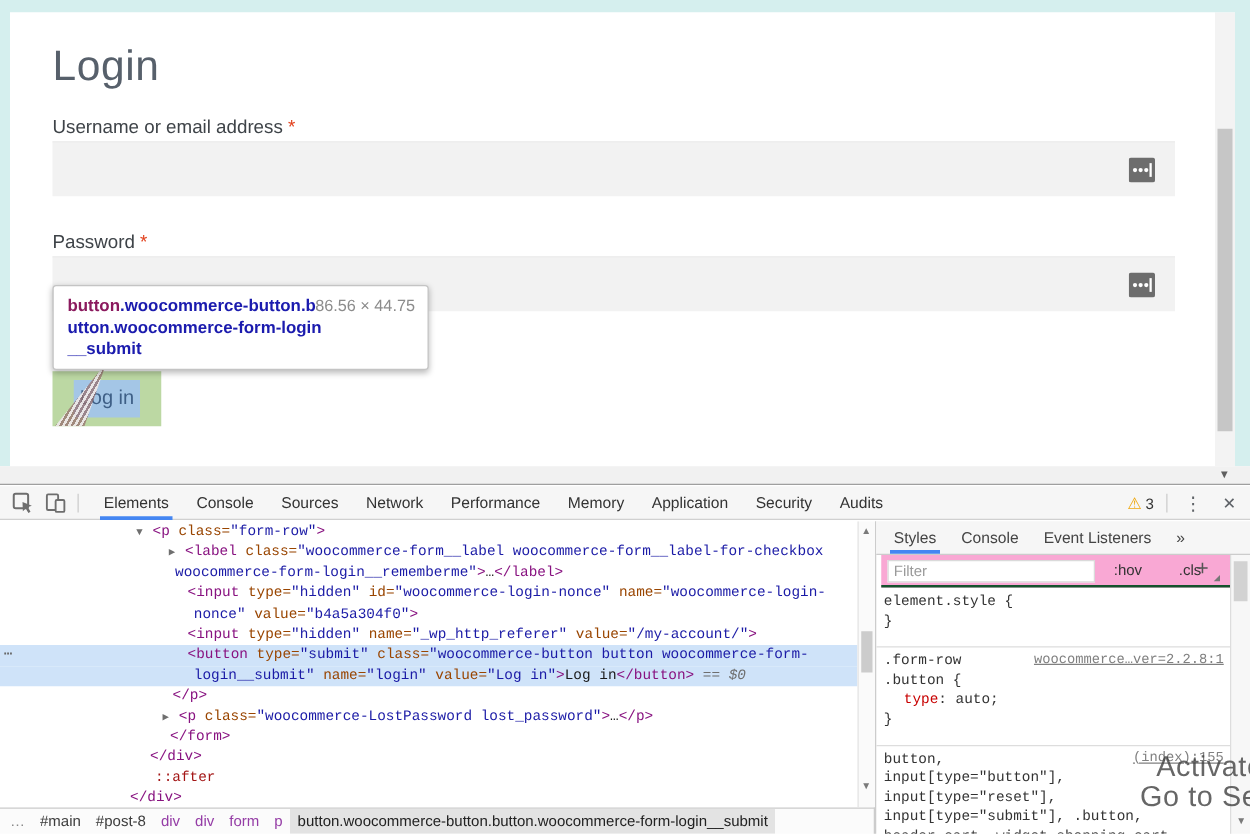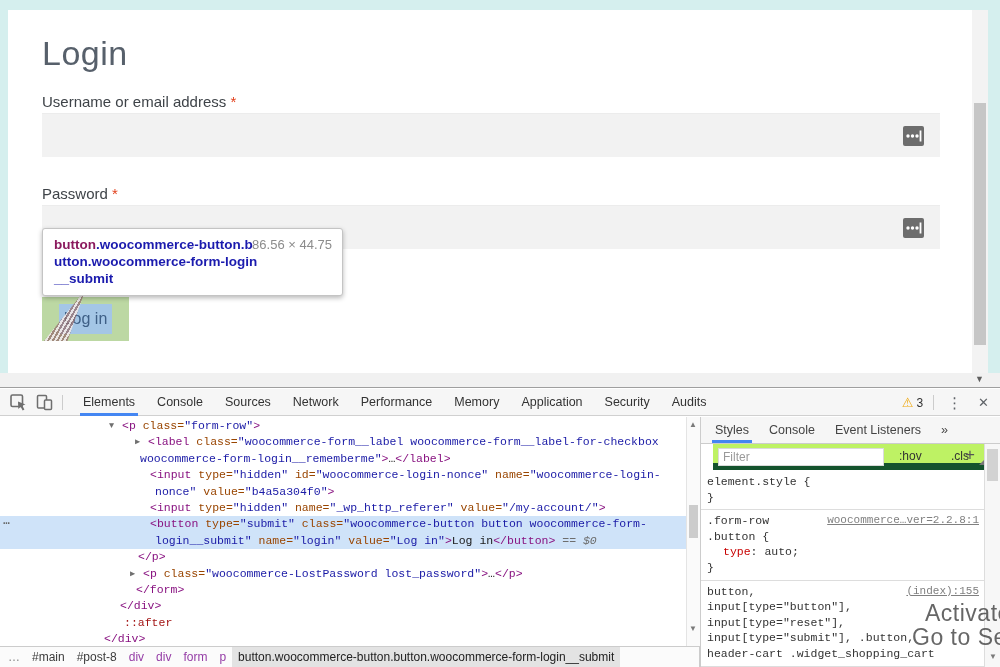--- a/index.html
+++ b/index.html
@@ -99,34 +99,34 @@
 
   
   #sidebar { position:absolute; left:700px; top:28px; width:300px; height:250px;
     border-left:1px solid #ccc; background:#fff; }
   #sb-tabs { position:absolute; left:0; top:0; width:300px; height:27px; background:#f6f6f6;
     border-bottom:1px solid #ccc; display:flex; padding-left:4px; }
   .sb-tab { position:relative; padding:0 10px; line-height:26px; font-size:12.5px; color:#444;
     cursor:pointer; white-space:nowrap; }
   .sb-tab.active::after { content:""; position:absolute; left:7px; right:7px; bottom:0;
     height:3px; background:#4486f2; }
-  #filter-row { position:absolute; left:12px; top:27px; width:284px; height:26px; background:#bef264;
-    border-bottom:7px solid #14532d; }
+  #filter-row { position:absolute; left:4px; top:27px; width:284px; height:26px; background:#f9a8d4;
+    border-bottom:2px solid #14532d; }
   #filter-input { position:absolute; left:5px; top:4px; width:166px; height:18px;
     border:1px solid #dadada; background:#fff; font-size:12px; padding:0 4px; color:#333; }
   #filter-input::placeholder { color:#9a9a9a; }
   .ft-btn { position:absolute; top:5px; font-size:12px; color:#333; cursor:pointer; }
   #hov-btn { left:186px; } #cls-btn { left:218px;margin-left:20px; }
   #add-btn { position:absolute; left:252px; top:1px; font-size:17px; color:#555; cursor:pointer; }
   #add-corner { position:absolute; left:266px; top:16px; width:0; height:0;
     border-style:solid; border-width:0 0 5px 5px; border-color:transparent transparent #777 transparent; }
 
   #rules { position:absolute; left:0; top:54px; width:284px; bottom:0; overflow:hidden;
     font-family:"Liberation Mono","DejaVu Sans Mono",monospace; font-size:11.5px; color:#333; }
-  .rule { padding:3px 4px 4px 6px; border-bottom:1px solid #ddd; }
+  .rule { padding:3px 4px 12px 6px; border-bottom:1px solid #ddd; }
   .srow { position:relative; line-height:15.6px; white-space:pre; }
   .srow .prop { color:#c80000; }
   .propline { padding-left:16px; }
   .rule-link { position:absolute; right:2px; top:0; color:#808080; font-size:11px;
     text-decoration:underline; cursor:pointer; white-space:nowrap; }
 
   #sb-scroll { position:absolute; right:0; top:27px; width:16px; height:223px; background:#f7f7f7;
     border-left:1px solid #ddd; }
   #sb-thumb { position:absolute; left:2px; top:5px; width:11px; height:32px; background:#d2d2d2; }
   #sb-down { position:absolute; left:4px; bottom:6px; font-size:8px; color:#7a7a7a; }

